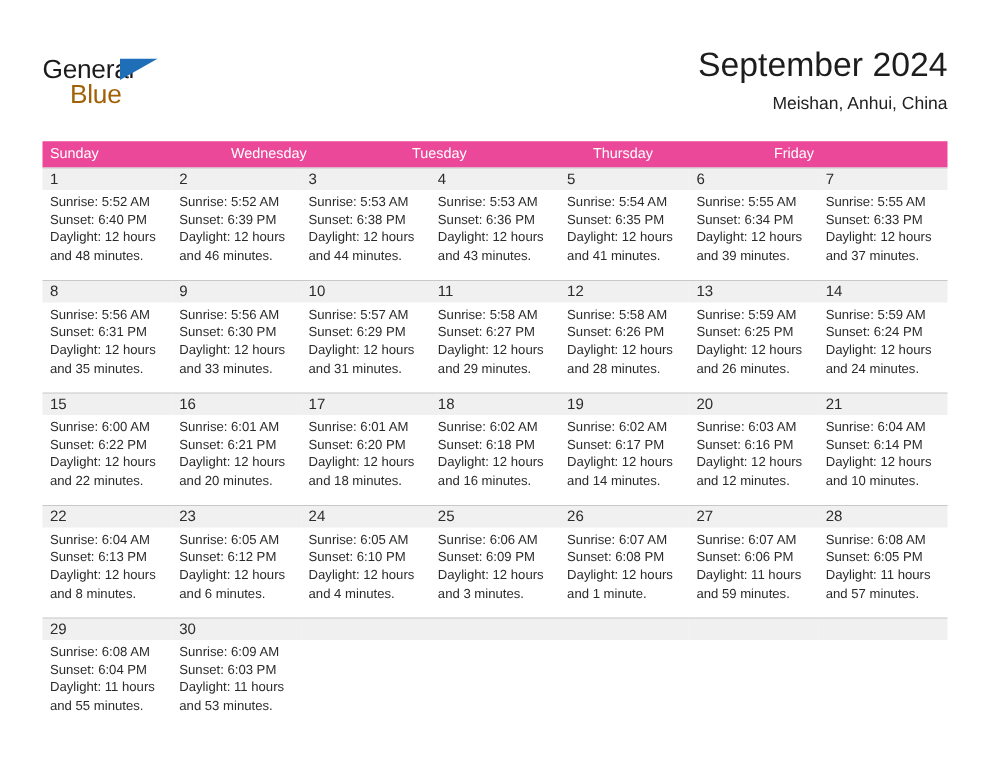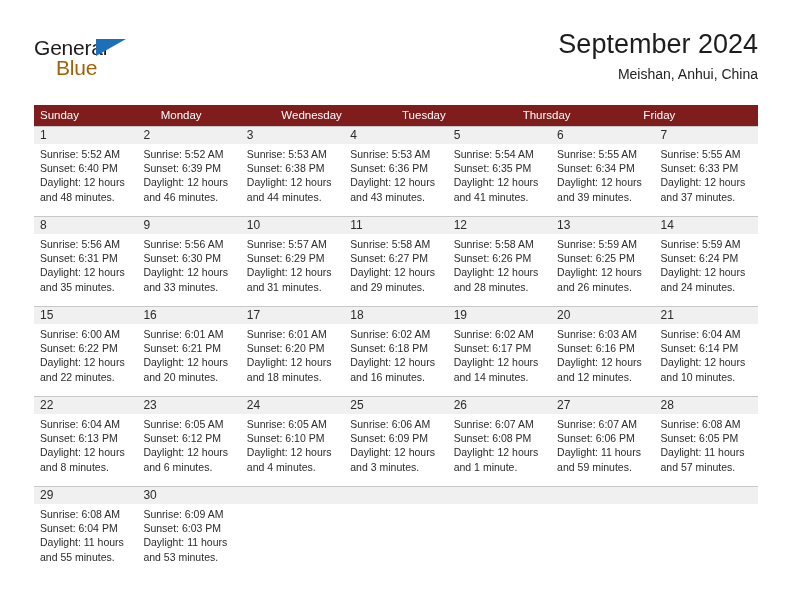--- a/index.html
+++ b/index.html
@@ -12,20 +12,21 @@
     height: 612px;
     font-family: "Liberation Sans", sans-serif;
     color: #1a1a1a;
     -webkit-font-smoothing: antialiased;
   }
   .page {
     position: relative;
     width: 792px;
     height: 455px;
     box-sizing: border-box;
+    margin-top: 8px;
   }
 
   
   .header {
     position: absolute;
     left: 34px;
     top: 28px;
     right: 34px;
     height: 70px;
   }
@@ -86,21 +87,21 @@
 
   
   .calendar {
     position: absolute;
     left: 34px;
     top: 105px;
     width: 724px;
   }
   .weekdays {
     display: flex;
-    background: #7f1d1d;
+    background: #ec4899;
     height: 21px;
   }
   .weekday {
     flex: 1 1 0;
     color: #ffffff;
     font-size: 11.5px;
     line-height: 21px;
     padding-left: 6px;
     box-sizing: border-box;
     white-space: nowrap;
@@ -167,21 +168,20 @@
       <div class="cal-title">September 2024</div>
       <div class="cal-sub">Meishan, Anhui, China</div>
     </div>
 
   </div>
 
   <div class="calendar">
 
     <div class="weekdays">
       <div class="weekday">Sunday</div>
-      <div class="weekday">Monday</div>
       <div class="weekday">Wednesday</div>
       <div class="weekday">Tuesday</div>
       <div class="weekday">Thursday</div>
       <div class="weekday">Friday</div>
     </div>
 
     <div class="week">
       <div class="week-inner">
         <div class="daycell">
           <div class="numband"></div>

